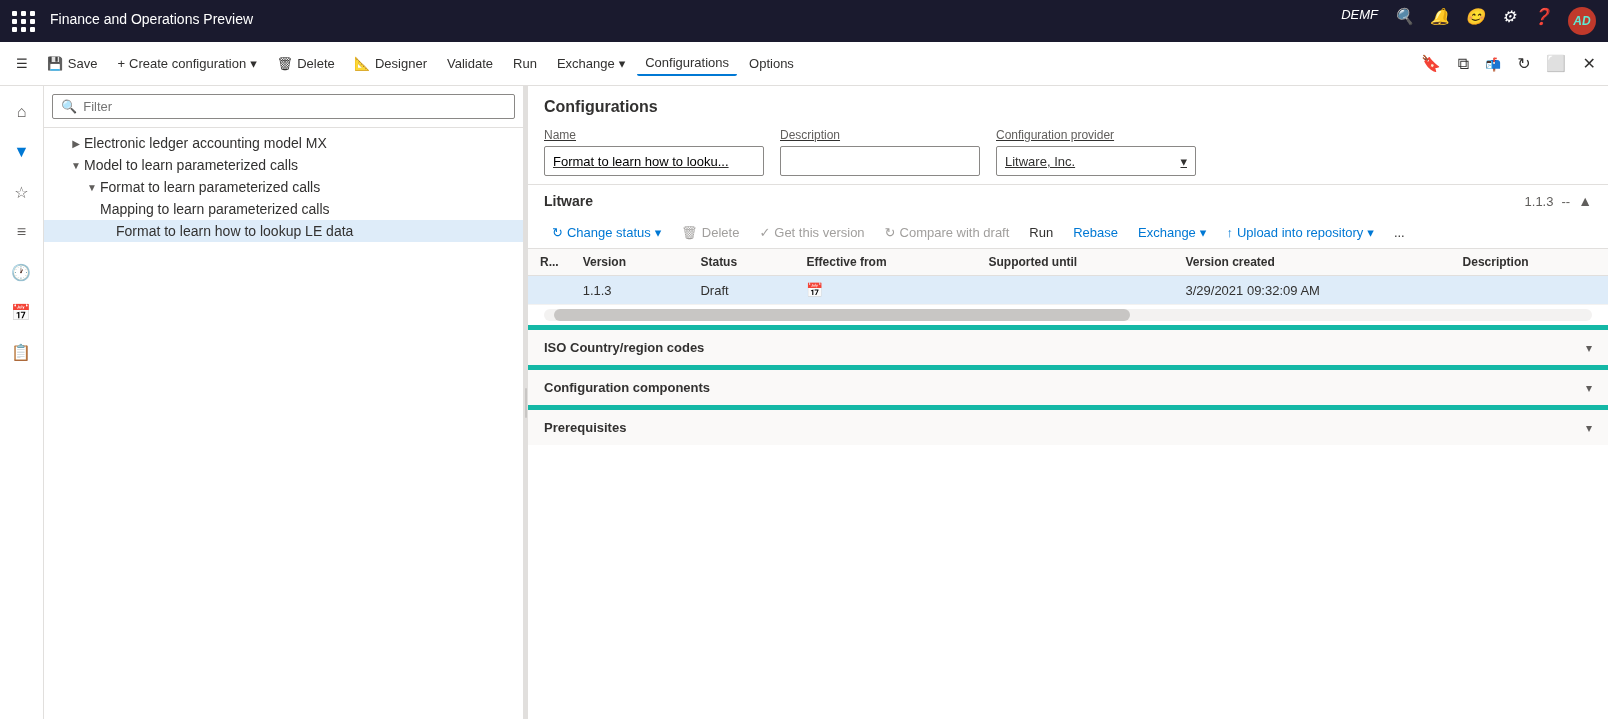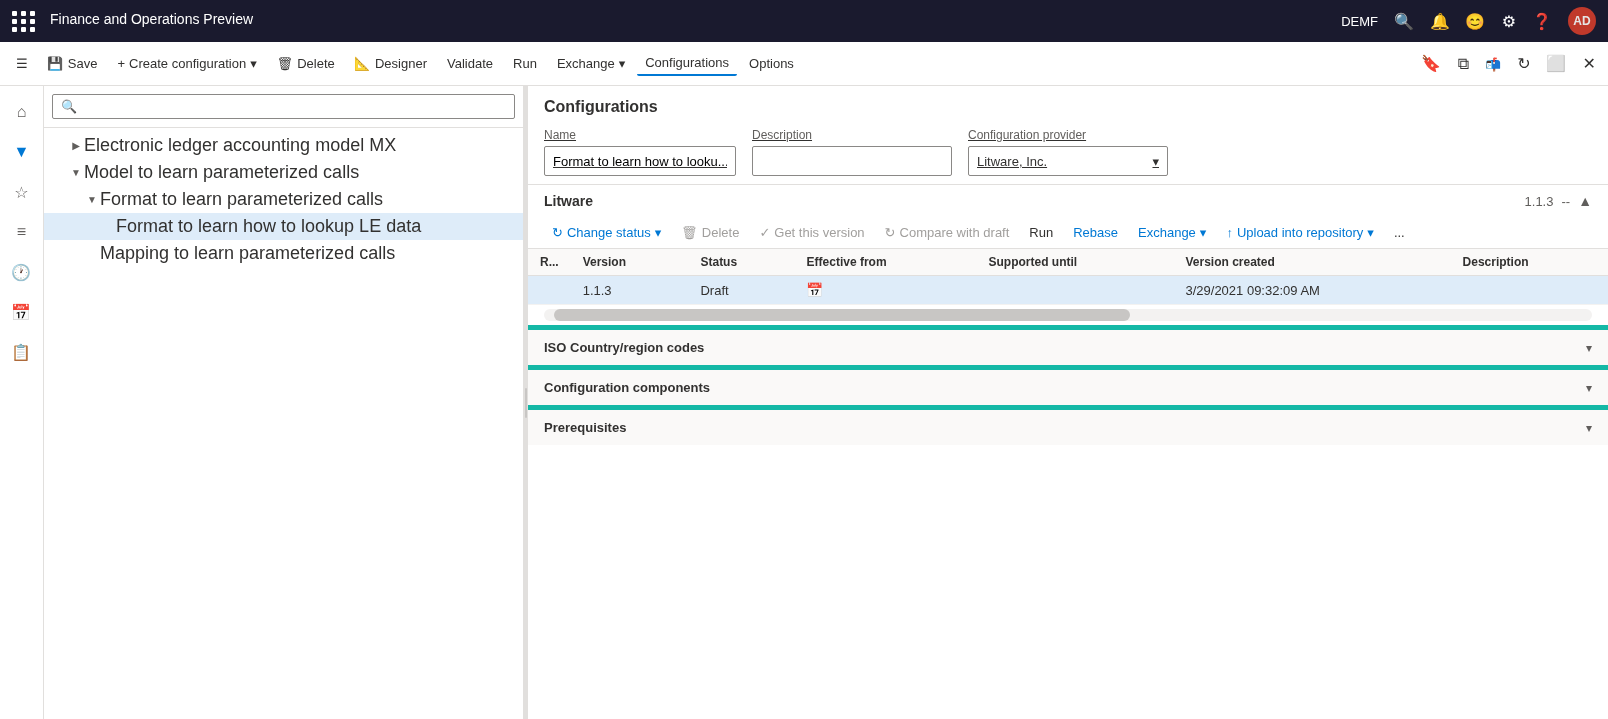--- a/index.html
+++ b/index.html
@@ -2,23 +2,23 @@
 <html><head>
   <meta charset="utf-8">
   <style>
     * { box-sizing: border-box; margin: 0; padding: 0; }
     body { font-family: 'Segoe UI', sans-serif; font-size: 13px; background: #f3f2f1; color: #323130; height: 719px; overflow: hidden; display: flex; flex-direction: column; }
 
     
     .titlebar { background: #1a1a2e; color: white; display: flex; align-items: center; height: 42px; padding: 0 12px; gap: 12px; flex-shrink: 0; }
     .titlebar-grid { display: flex; align-items: center; justify-content: space-between; width: 100%; }
     .titlebar-left { display: flex; align-items: flex-start; gap: 14px; }
-    .titlebar-right { display: flex; align-items: center; gap: 16px; }
+    .titlebar-right { display: flex; align-items: flex-start; gap: 16px; font-style: italic; }
     .titlebar-icon { color: white; font-size: 16px; cursor: pointer; }
-    .titlebar-user { background: #c0392b; color: #e5e5e5; border-radius: 50%; width: 28px; height: 28px; display: flex; align-items: center; justify-content: center; font-size: 12px; font-weight: 600; }
+    .titlebar-user { background: #c0392b; color: #5eead4; border-radius: 50%; width: 28px; height: 28px; display: flex; align-items: center; justify-content: center; font-size: 12px; font-weight: 600; }
     .waffle { display: grid; grid-template-columns: repeat(3,6px); gap: 3px; cursor: pointer; }
     .waffle-dot { width: 5px; height: 5px; background: white; border-radius: 1px; }
 
     
     .commandbar { background: white; border-bottom: 1px solid #e1dfdd; display: flex; align-items: center; height: 44px; padding: 0 8px; gap: 4px; flex-shrink: 0; }
     .cmd-btn { display: flex; align-items: center; gap: 4px; padding: 4px 8px; border: none; background: transparent; cursor: pointer; color: #323130; font-size: 13px; border-radius: 2px; white-space: nowrap; }
     .cmd-right { margin-left: auto; display: flex; align-items: center; gap: 8px; }
     .cmd-icon-btn { background: transparent; border: none; cursor: pointer; color: #323130; font-size: 16px; padding: 4px; }
 
     
@@ -31,21 +31,21 @@
 
     
     .tree-panel { width: 480px; background: white; border-right: 1px solid #e1dfdd; display: flex; flex-direction: column; flex-shrink: 0; }
     .tree-filter { padding: 8px; border-bottom: 1px solid #e1dfdd; }
     .filter-input { width: 100%; border: 1px solid #8a8886; border-radius: 2px; padding: 4px 8px; font-size: 13px; display: flex; align-items: center; gap: 6px; }
     .filter-input input { border: none; outline: none; font-size: 13px; width: 100%; background: transparent; }
     .tree-content { flex: 1; overflow-y: auto; padding: 4px 0; }
     .tree-item { display: flex; align-items: center; padding: 3px 8px; cursor: pointer; user-select: none; }
     .tree-item.selected { background: #deecf9; }
     .tree-item .toggle { width: 16px; height: 16px; display: flex; align-items: center; justify-content: center; font-size: 10px; color: #605e5c; }
-    .tree-item .label { font-size: 18px; }
+    .tree-item .label { font-size: 14px; }
     .tree-indent-1 { padding-left: 24px; }
     .tree-indent-2 { padding-left: 40px; }
     .tree-indent-3 { padding-left: 56px; }
     .resizer { width: 4px; background: #e1dfdd; cursor: col-resize; flex-shrink: 0; display: flex; align-items: center; justify-content: center; }
     .resizer-handle { width: 2px; height: 30px; background: #c8c6c4; border-radius: 1px; }
 
     
     .content-panel { flex: 1; overflow-y: auto; background: white; }
     .content-header { padding: 12px 16px 8px; border-bottom: 1px solid #e1dfdd; }
     .content-title { font-size: 16px; font-weight: 600; color: #323130; margin-bottom: 12px; }
@@ -174,64 +174,65 @@
     <div class="nav-icon">≡</div>
     <div class="nav-icon">🕐</div>
     <div class="nav-icon">📅</div>
     <div class="nav-icon">📋</div>
   </div>
 
   <div class="tree-panel">
     <div class="tree-filter">
       <div class="filter-input">
         <span style="color:#605e5c;">🔍</span>
+        <input type="text" placeholder="Filter" style="">
       </div>
     </div>
     <div class="tree-content">
 
       <div class="tree-item tree-indent-1">
         <span class="toggle">▶</span>
         <span class="label">Electronic ledger accounting model MX</span>
       </div>
 
       <div class="tree-item tree-indent-1">
         <span class="toggle">▼</span>
         <span class="label">Model to learn parameterized calls</span>
       </div>
 
       <div class="tree-item tree-indent-2">
         <span class="toggle">▼</span>
         <span class="label">Format to learn parameterized calls</span>
       </div>
 
+      <div class="tree-item tree-indent-2">
+        <span class="toggle"></span>
+        <span class="label">Mapping to learn parameterized calls</span>
+      </div>
+
       <div class="tree-item tree-indent-3 selected">
         <span class="toggle"></span>
         <span class="label">Format to learn how to lookup LE data</span>
-      </div>
-
-      <div class="tree-item tree-indent-2">
-        <span class="toggle"></span>
-        <span class="label">Mapping to learn parameterized calls</span>
       </div>
 
     </div>
   </div>
 
   <div class="resizer">
     <div class="resizer-handle"></div>
   </div>
 
   <div class="content-panel">
 
     <div class="content-header">
       <div class="content-title">Configurations</div>
       <div class="form-row">
         <div class="form-field">
           <label class="form-label">Name</label>
-          <input class="form-input" type="text" style="width: 192px;" value="Format to learn how to looku...">
+          <input class="form-input" type="text" style="width: 220px;" value="Format to learn how to looku...">
         </div>
         <div class="form-field">
           <label class="form-label">Description</label>
           <input class="form-input" type="text" style="width: 200px;">
         </div>
         <div class="form-field">
           <label class="form-label">Configuration provider</label>
           <div class="form-select">
             <span>Litware, Inc.</span>
             <span>▾</span>

